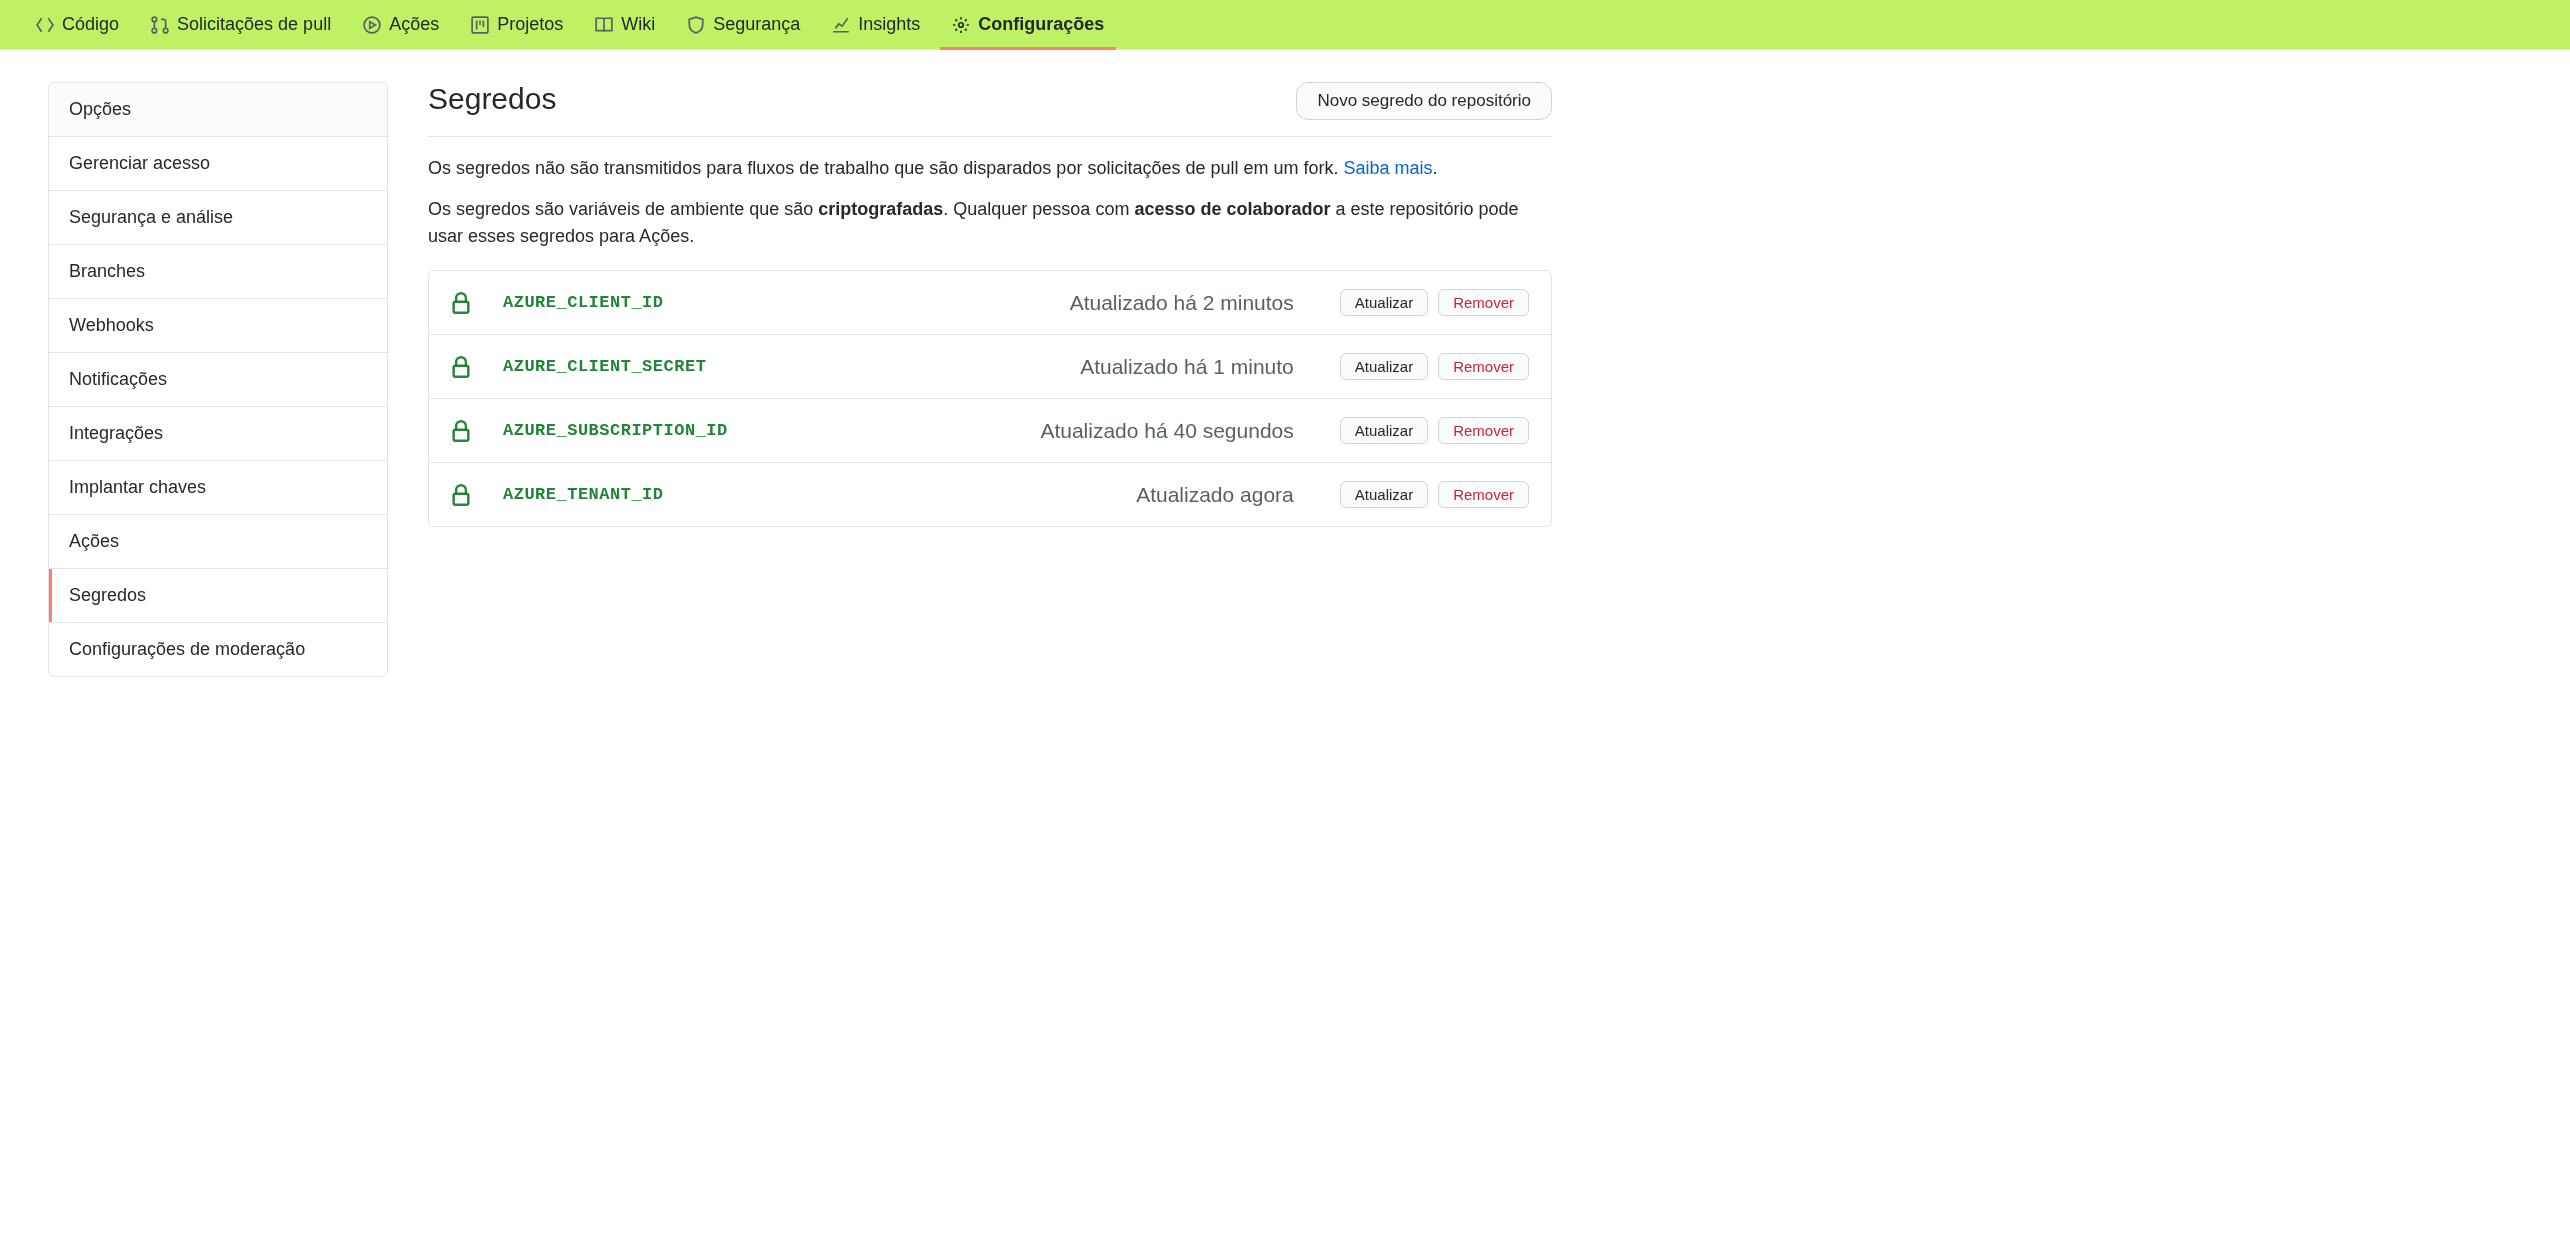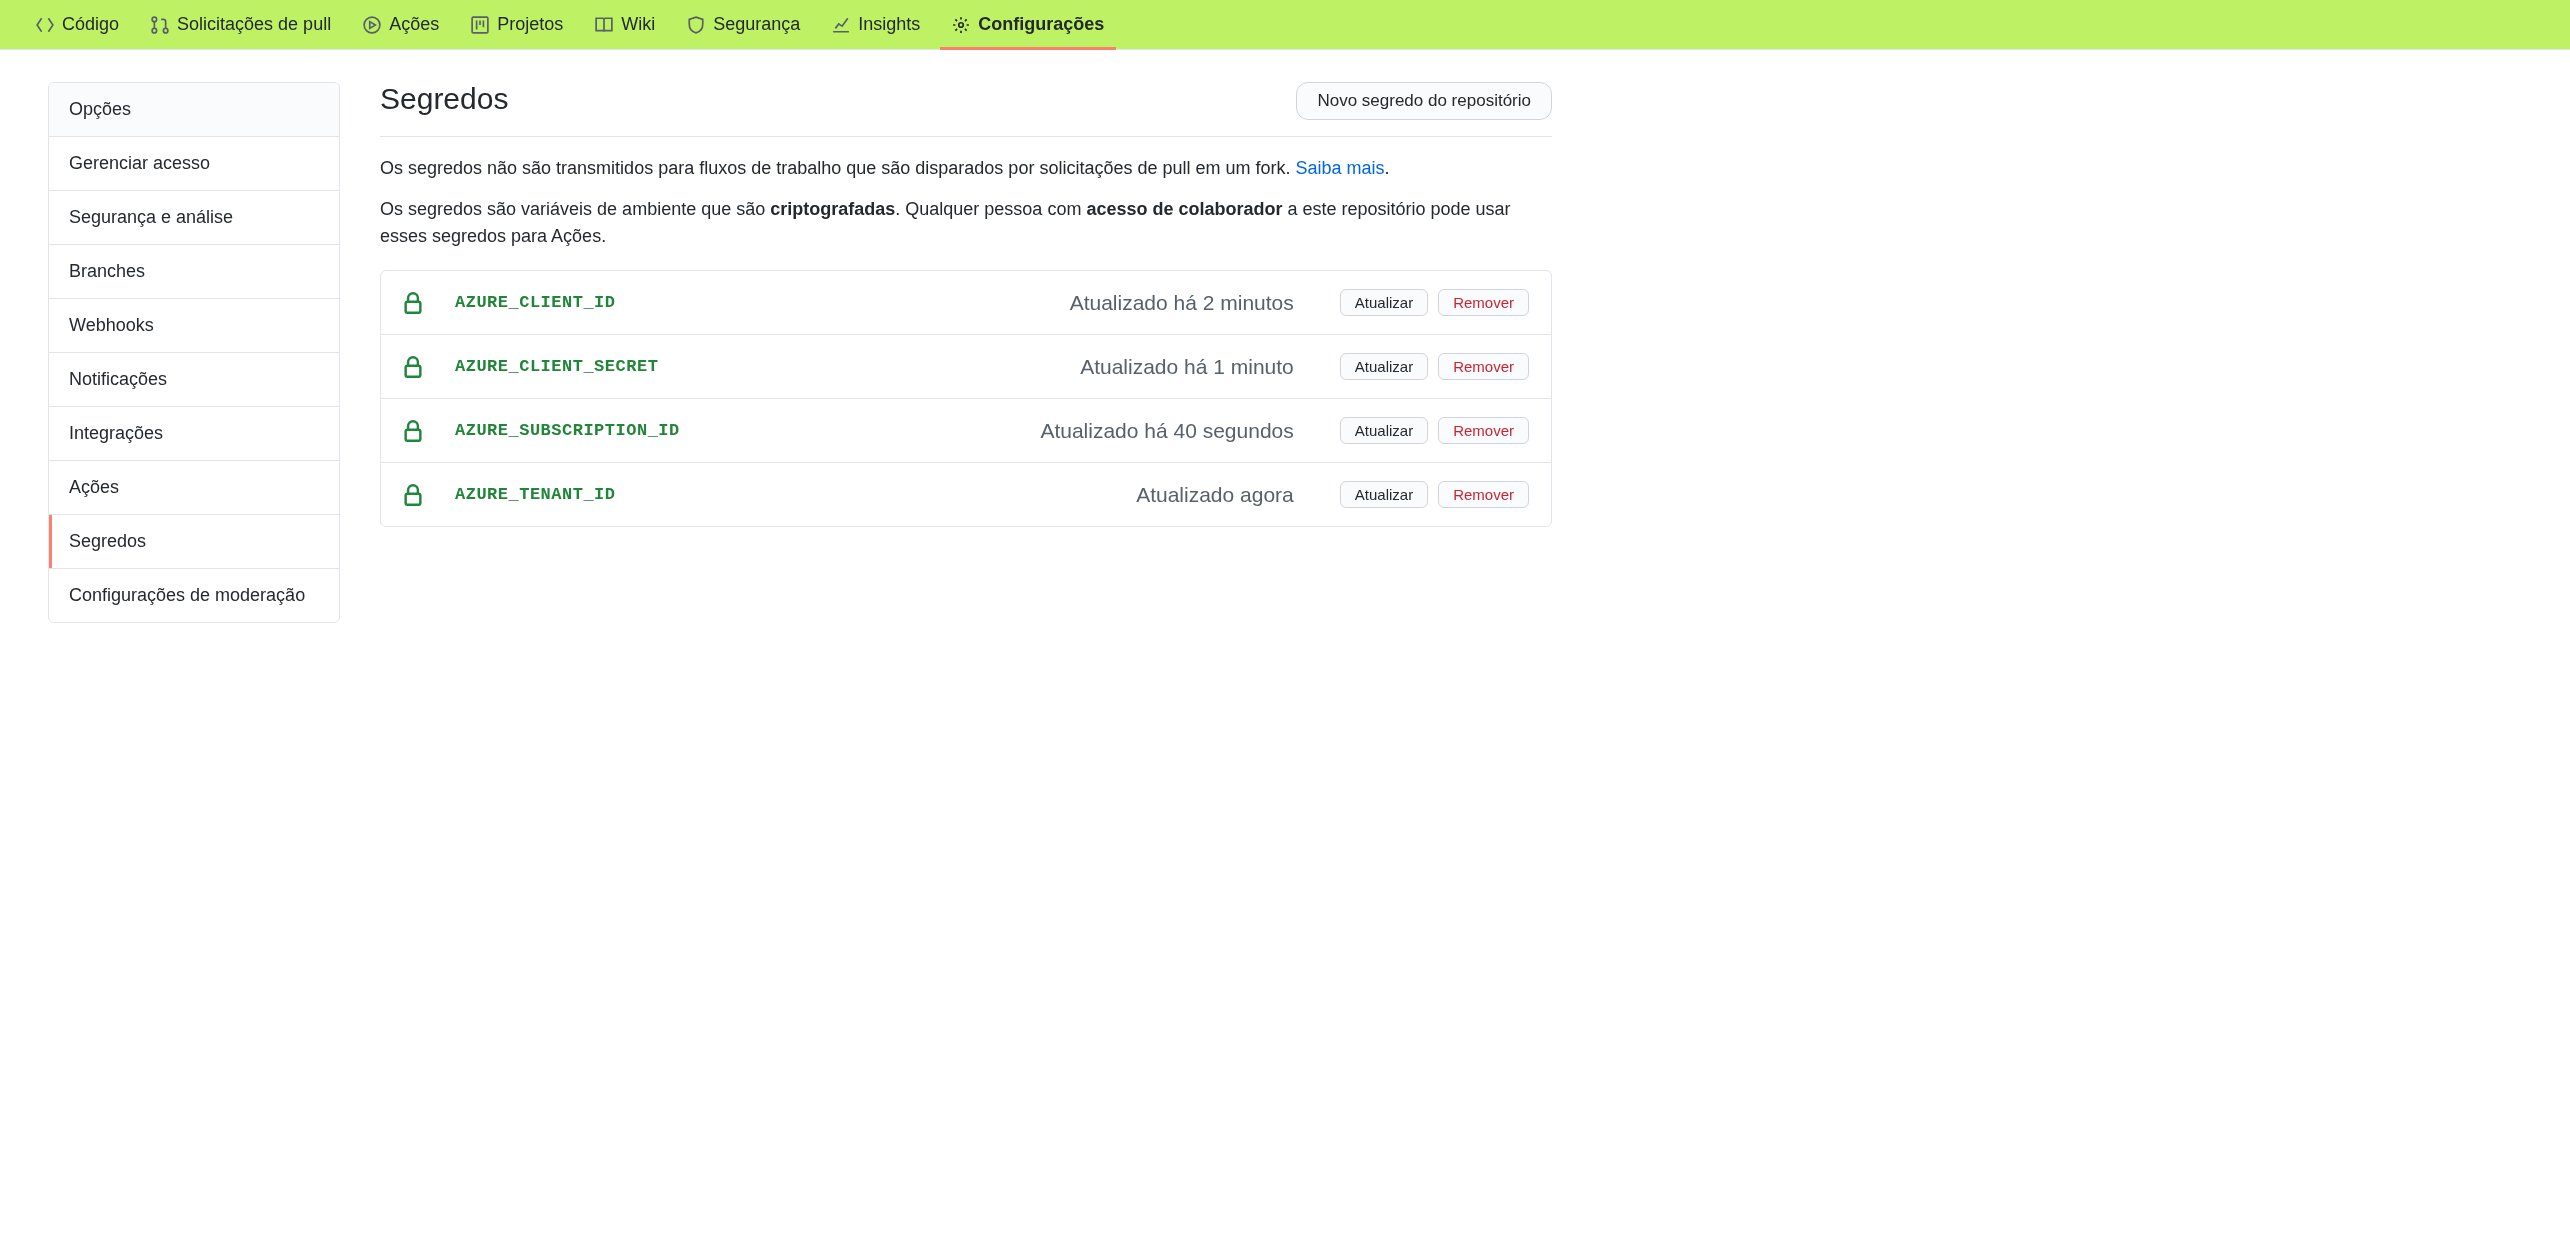--- a/index.html
+++ b/index.html
@@ -61,21 +61,21 @@
     }
     
     .main-container {
       display: flex;
       gap: 40px;
       padding: 32px 48px;
       max-width: 1600px;
     }
     
     .sidebar {
-      width: 292px;
+      width: 340px;
       flex-shrink: 0;
     }
     .sidebar-menu {
       list-style: none;
       border: 1px solid #e1e4e8;
       border-radius: 6px;
       overflow: hidden;
     }
     .sidebar-menu li {
       padding: 16px 20px;
@@ -288,20 +288,21 @@
 
   <aside class="sidebar">
     <ul class="sidebar-menu">
       <li class="first"><span>Opções</span></li>
       <li><span>Gerenciar acesso</span></li>
       <li><span>Segurança e análise</span></li>
       <li><span>Branches</span></li>
       <li><span>Webhooks</span></li>
       <li><span>Notificações</span></li>
       <li><span>Integrações</span></li>
+      <li><span>Implantar chaves</span></li>
       <li><span>Ações</span></li>
       <li class="active"><span>Segredos</span></li>
       <li><span>Configurações de moderação</span></li>
     </ul>
   </aside>
 
   <section class="content">
     <div class="page-header">
       <h1 class="page-title">Segredos</h1>
       <button class="btn">Novo segredo do repositório</button>

